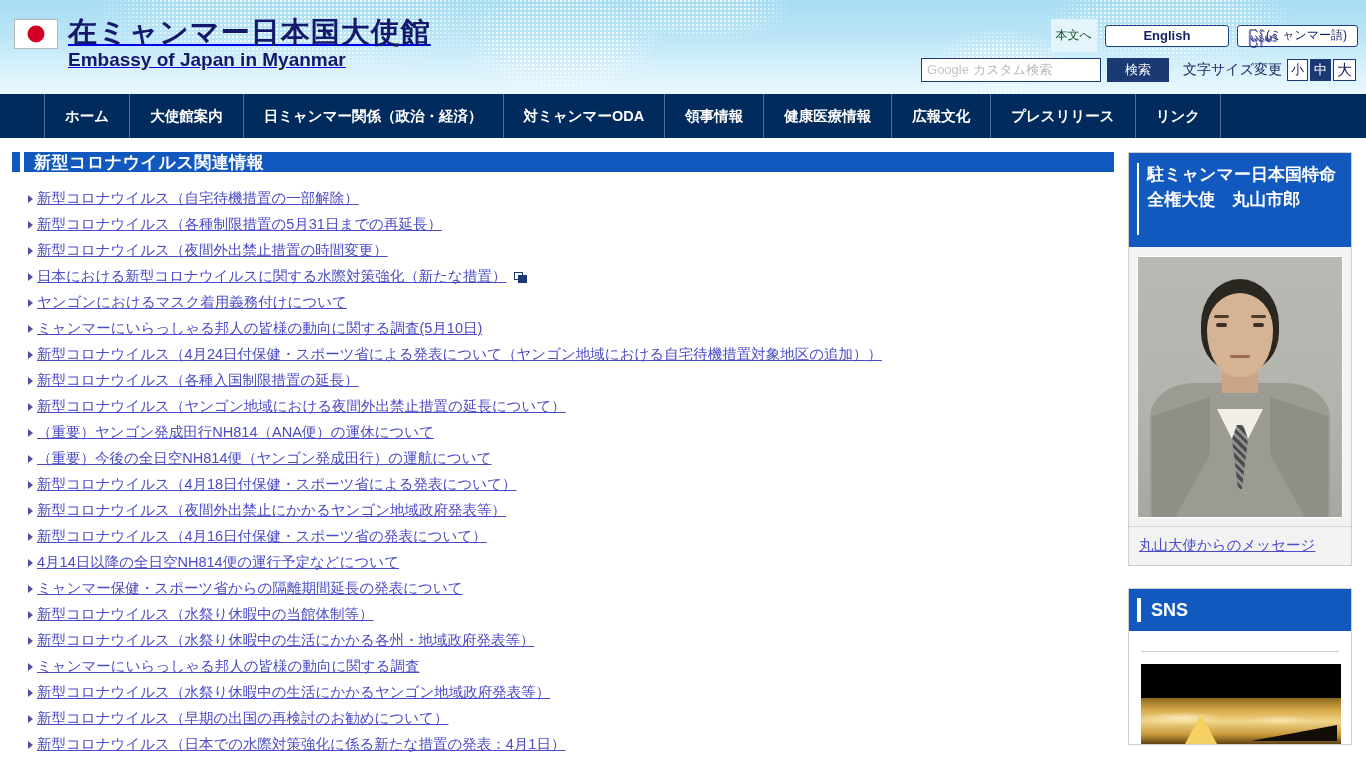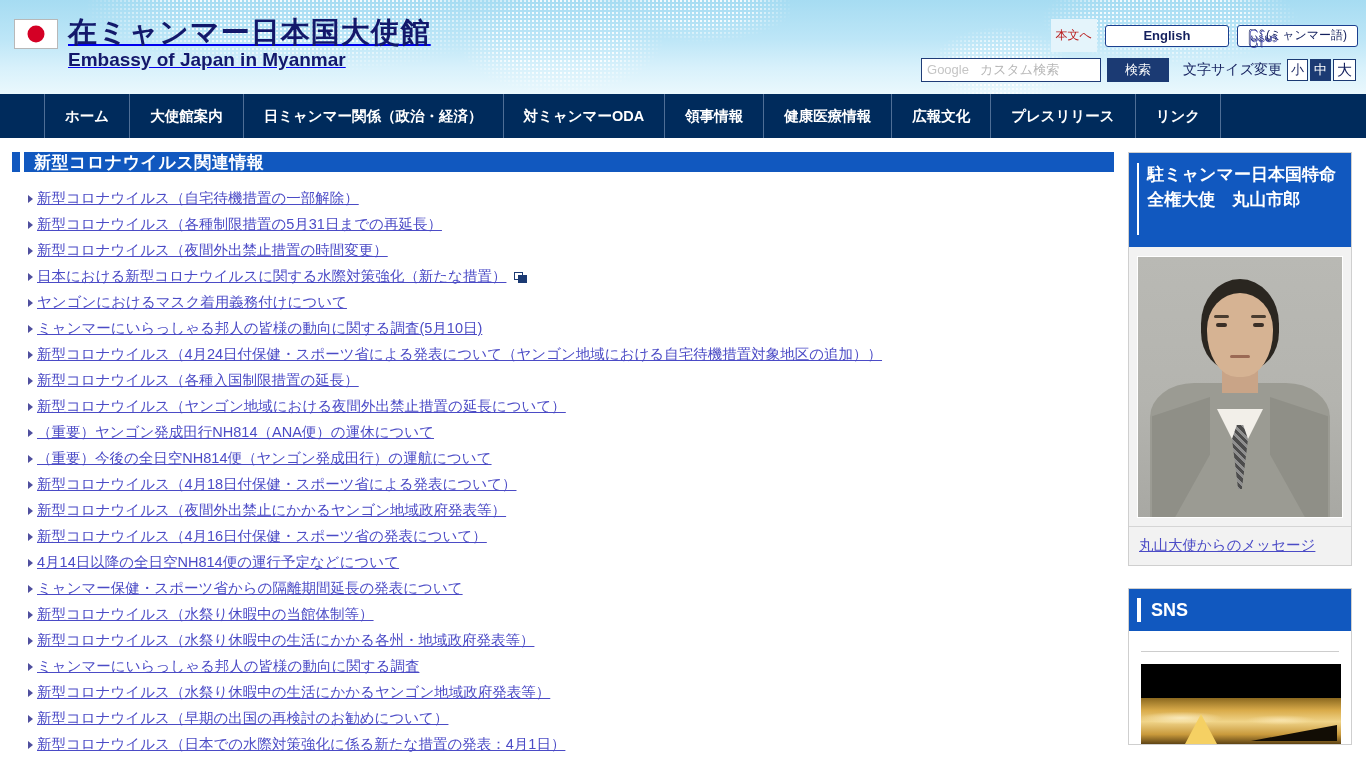--- a/index.html
+++ b/index.html
@@ -79,21 +79,21 @@
   
   .lang-row {
     position: absolute;
     right: 8px; top: 19px;
     display: flex;
     align-items: center;
     gap: 8px;
   }
   .skip-link {
     font-size: 12px;
-    color: #b91c1c;
+    color: #14532d;
     background: #e4f4fb;
     padding: 8px 5px;
     text-decoration: none;
     white-space: nowrap;
   }
   .lang-btn {
     display: inline-flex;
     align-items: center;
     justify-content: center;
     height: 22px;
@@ -147,21 +147,21 @@
     border: 1px solid #1f3c77;
     background: #ffffff;
     display: flex;
     align-items: center;
     padding: 0 5px;
     font-size: 13px;
   }
   .search-box .ph {
     display: flex;
     align-items: baseline;
-    gap: 11px;
+    gap: 4px;
     color: #b5b5b5;
     white-space: nowrap;
     font-size: 13px;
   }
   .g1 { color: #c5c5c5; }
   .search-btn {
     width: 62px; height: 24px;
     background: #1b3a73;
     color: #ffffff;
     border: none;

